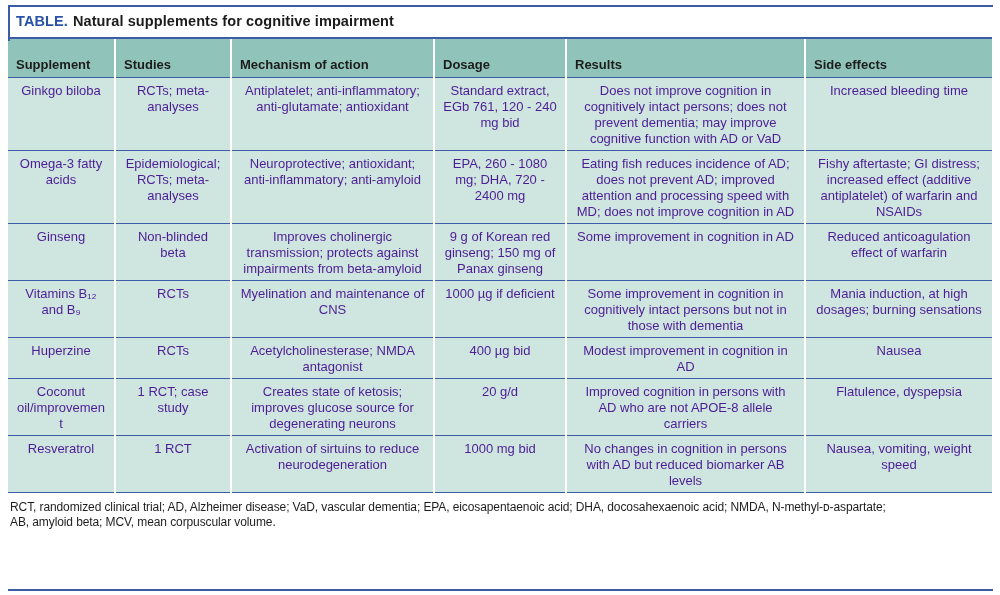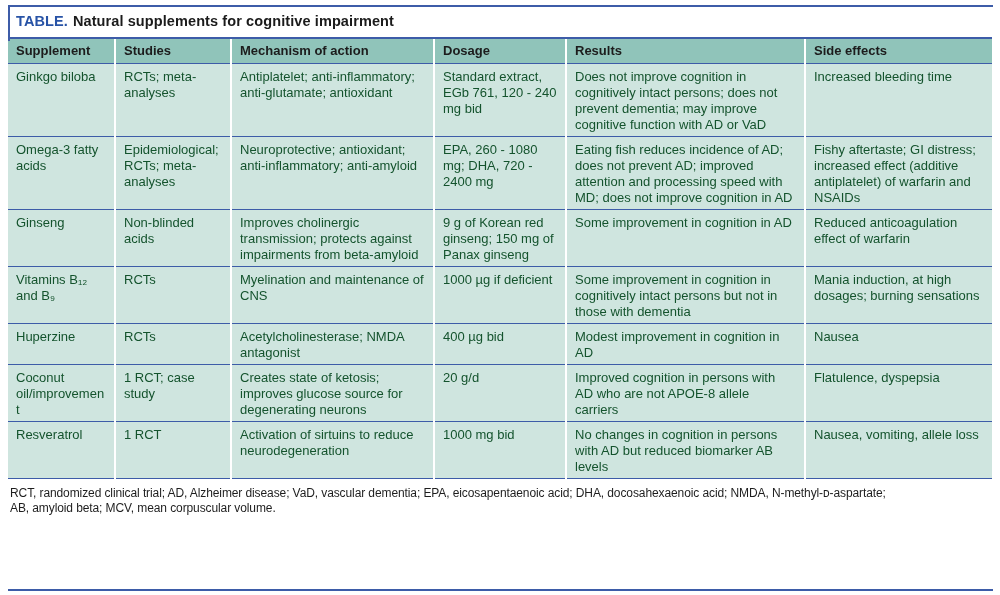--- a/index.html
+++ b/index.html
@@ -31,33 +31,34 @@
   }
   .title .label { color:#2853a6; margin-right:5px; }
   table.supp {
     width:984px; margin:0 8px;
     border-collapse:collapse; table-layout:fixed;
     font-size:13px; line-height:16px;
   }
   table.supp th {
     background:#90c4ba;
     text-align:left; font-size:13px; font-weight:bold; color:#1c1c1c;
-    padding:3px 8px 3px 8px;
+    padding:17px 8px 3px 8px;
     border-top:2px solid #3d5ca8;
     border-bottom:1.5px solid #3d5ca8;
     height:18px;
     vertical-align:middle;
   }
   table.supp td {
     background:#cfe5df;
     vertical-align:top;
     padding:5px 8px 3px 8px;
     border-bottom:1.5px solid #3d5ca8;
-    color:#14532d;
+    color:#4c1d95;
     word-wrap:break-word;
+    text-align:center;
   }
   table.supp th + th,
   table.supp td + td { border-left:2px solid #ffffff; }
   .footnote {
     margin:7px 8px 0 10px;
     font-size:12px; line-height:15px; color:#1e1e1e;
     letter-spacing:-0.1px;
   }
 </style>
 </head>
@@ -102,21 +103,21 @@
       <tr style="height:68px">
         <td>Omega-3 fatty acids</td>
         <td>Epidemiological; RCTs; meta-analyses</td>
         <td>Neuroprotective; antioxidant; anti-inflammatory; anti-amyloid</td>
         <td>EPA, 260 - 1080 mg; DHA, 720 - 2400 mg</td>
         <td>Eating fish reduces incidence of AD; does not prevent AD; improved attention and processing speed with MD; does not improve cognition in AD</td>
         <td>Fishy aftertaste; GI distress; increased effect (additive antiplatelet) of warfarin and NSAIDs</td>
       </tr>
       <tr style="height:53px">
         <td>Ginseng</td>
-        <td>Non-blinded acids</td>
+        <td>Non-blinded beta</td>
         <td>Improves cholinergic transmission; protects against impairments from beta-amyloid</td>
         <td>9 g of Korean red ginseng; 150 mg of Panax ginseng</td>
         <td>Some improvement in cognition in AD</td>
         <td>Reduced anticoagulation effect of warfarin</td>
       </tr>
       <tr style="height:51px">
         <td>Vitamins B₁₂ and B₉</td>
         <td>RCTs</td>
         <td>Myelination and maintenance of CNS</td>
         <td>1000 µg if deficient</td>
@@ -138,21 +139,21 @@
         <td>20 g/d</td>
         <td>Improved cognition in persons with AD who are not APOE-8 allele carriers</td>
         <td>Flatulence, dyspepsia</td>
       </tr>
       <tr style="height:51px">
         <td>Resveratrol</td>
         <td>1 RCT</td>
         <td>Activation of sirtuins to reduce neurodegeneration</td>
         <td>1000 mg bid</td>
         <td>No changes in cognition in persons with AD but reduced biomarker AB levels</td>
-        <td>Nausea, vomiting, allele loss</td>
+        <td>Nausea, vomiting, weight speed</td>
       </tr>
     </tbody>
   </table>
 
   <div class="footnote">
     <div>RCT, randomized clinical trial; AD, Alzheimer disease; VaD, vascular dementia; EPA, eicosapentaenoic acid; DHA, docosahexaenoic acid; NMDA, N-methyl-ᴅ-aspartate;</div>
     <div>AB, amyloid beta; MCV, mean corpuscular volume.</div>
   </div>
 
   <div class="bottom-rule"></div>

